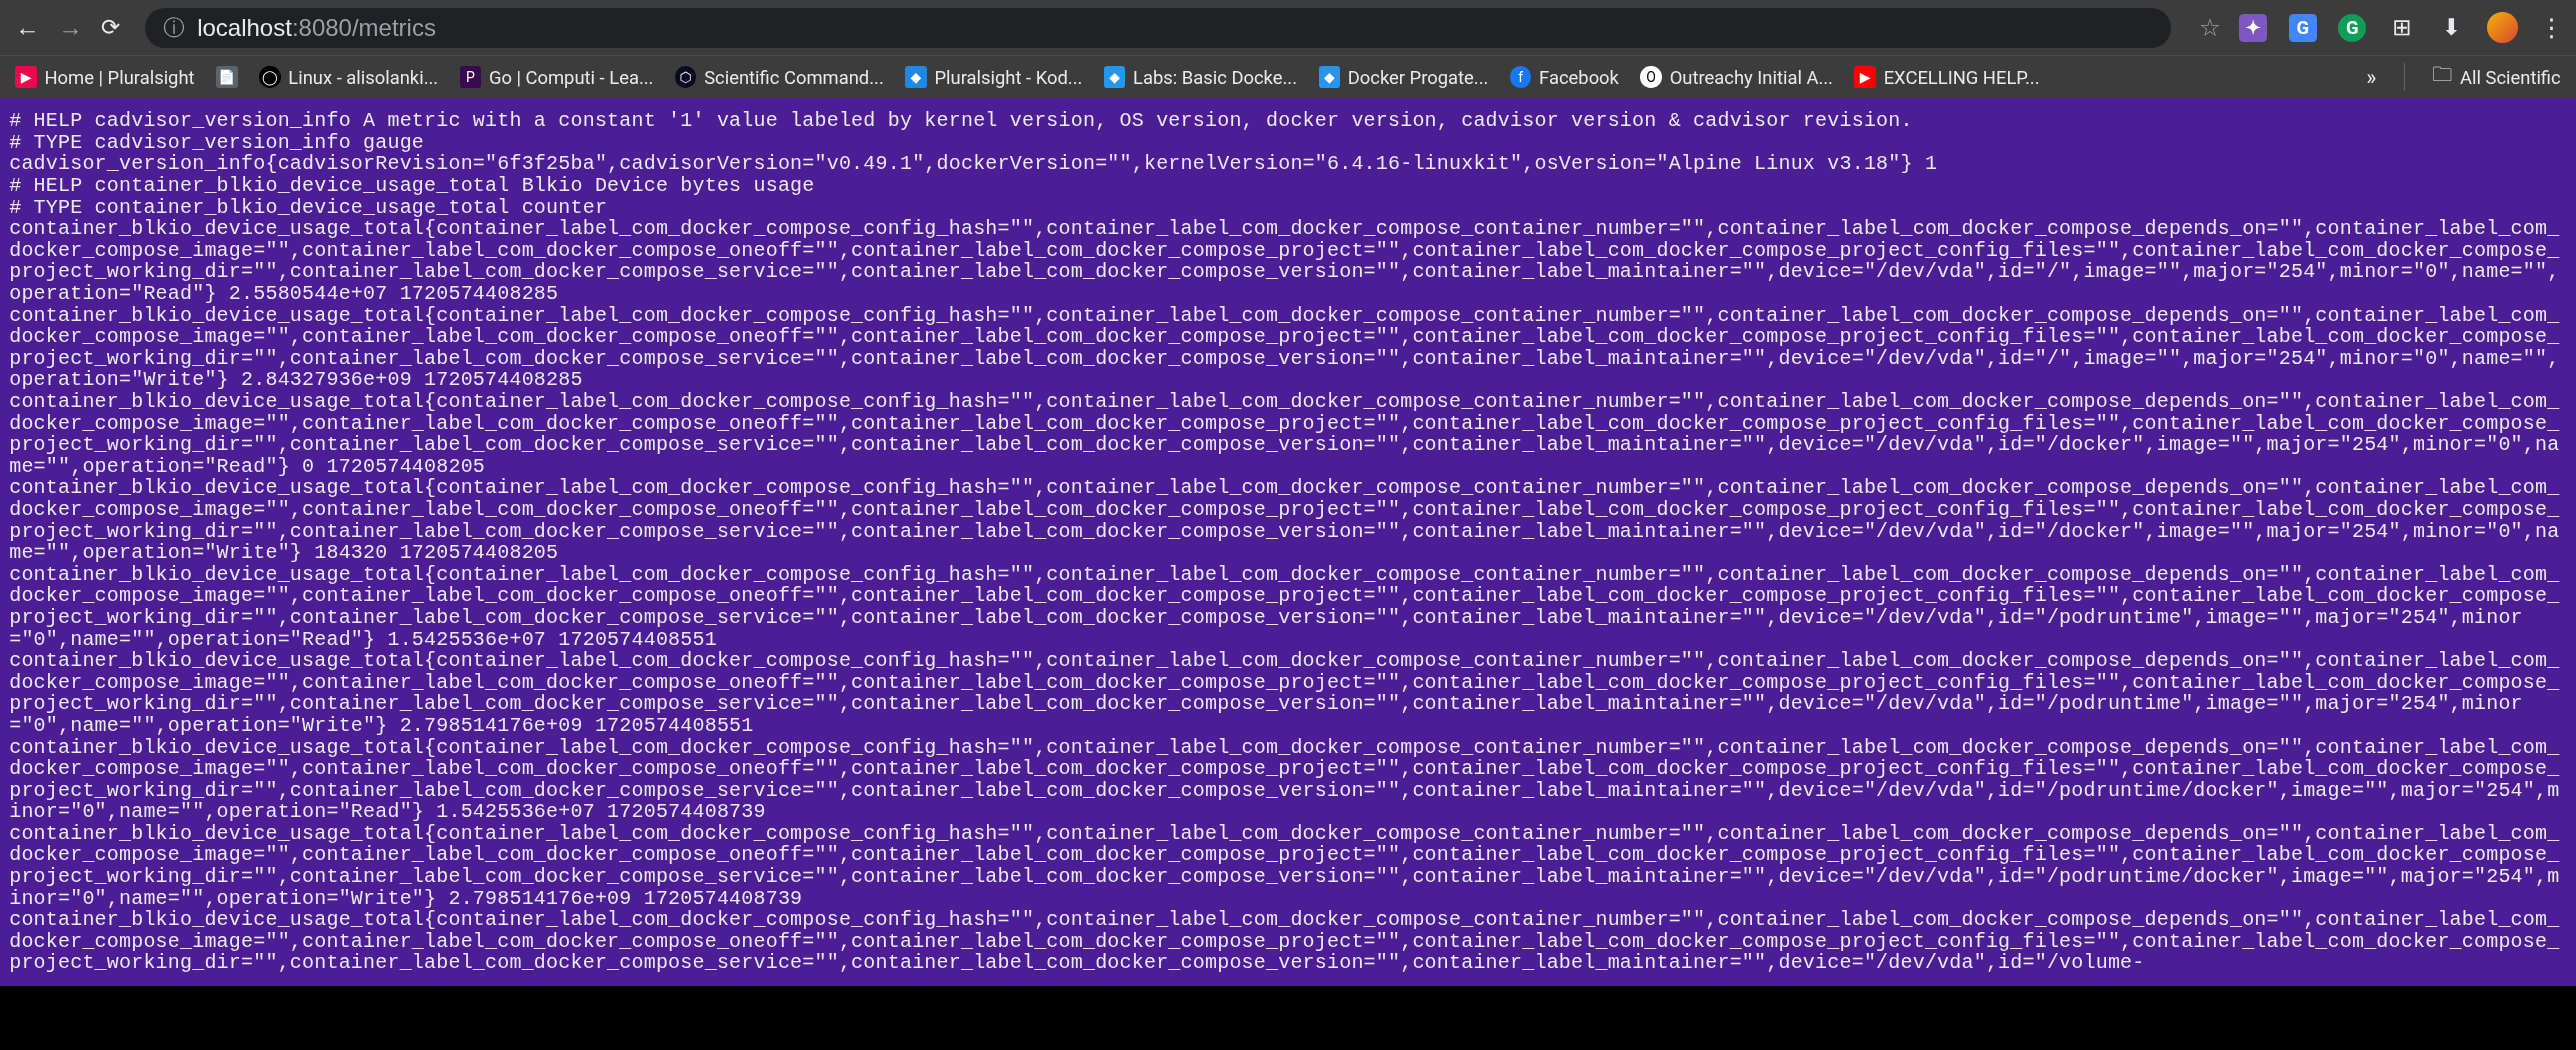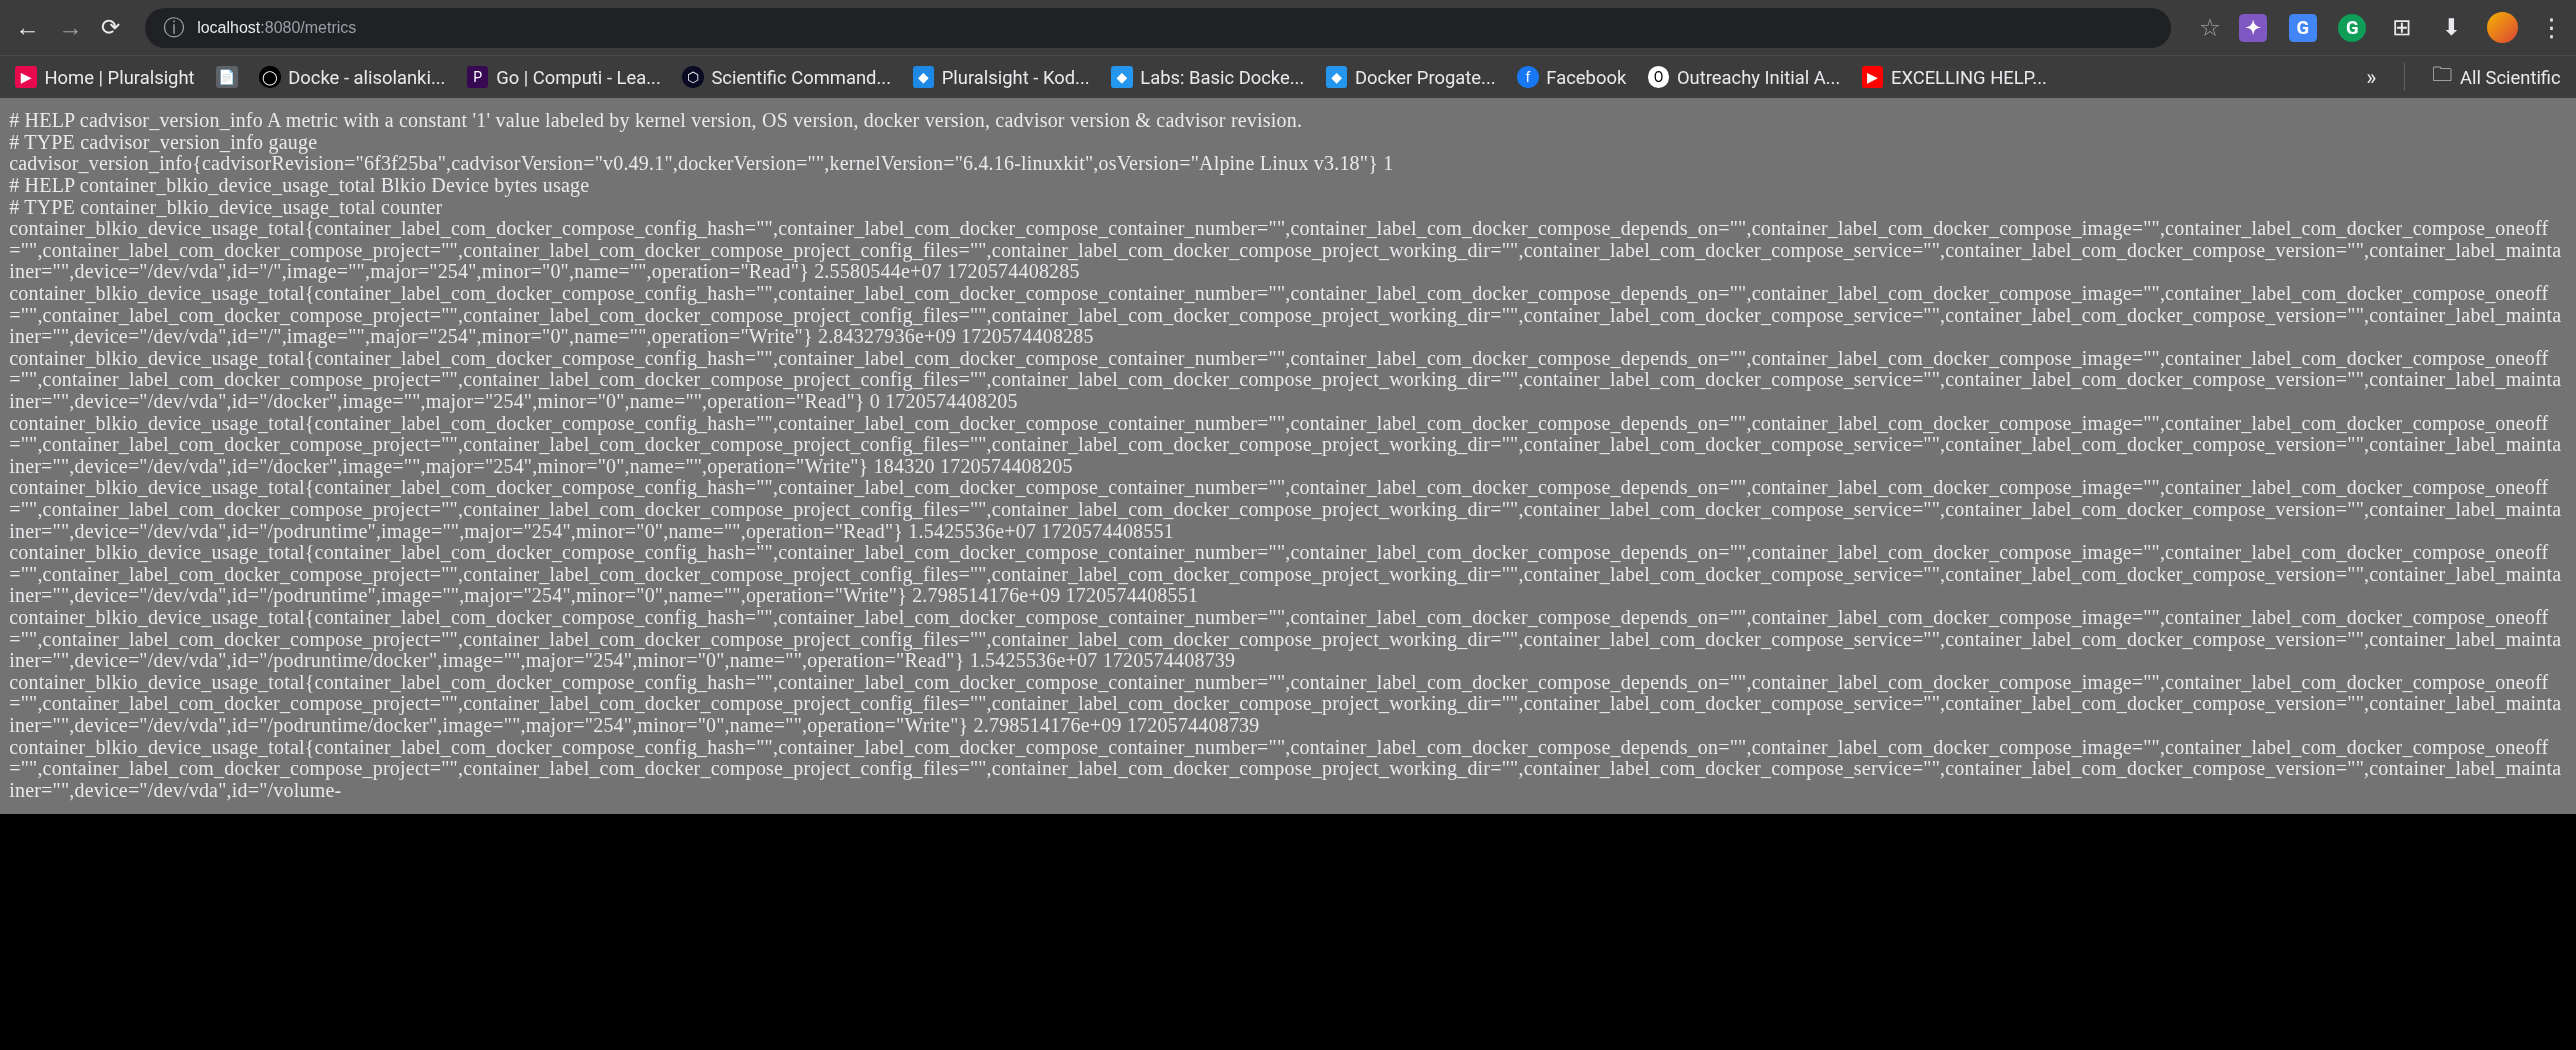--- a/index.html
+++ b/index.html
@@ -54,21 +54,21 @@
       margin-right: 15.3px;
     }
     .info-icon {
       color: #9aa0a6;
       font-size: 21.5px;
       display: flex;
       align-items: center;
     }
     .url-text {
       color: #9aa0a6;
-      font-size: 16px;
+      font-size: 24px;
       font-family: -apple-system, sans-serif;
       text-align: right;
     }
     .url-host {
       color: #e8eaed;
     }
     .right-icons {
       display: flex;
       align-items: center;
       gap: 21.5px;
@@ -169,23 +169,23 @@
       gap: 7.7px;
       color: #e8eaed;
       font-size: 18.4px;
       cursor: pointer;
     }
     .folder-icon {
       color: #e8eaed;
       font-size: 20px;
     }
     .content {
-      background: #737373;
-      color: #e8eaed;
-      font-family: Liberation Serif, serif;
+      background: #4c1d95;
+      color: #e8eaed;
+      font-family: Liberation Mono, monospace;
       font-size: 20px;
       line-height: 1.08;
       padding: 12.3px 9.2px;
       white-space: pre-wrap;
       word-break: break-all;
       letter-spacing: 0.01em;
     }
   </style>
 </head>
 <body>
@@ -218,21 +218,21 @@
   <div id="bookmarks-container" style="display:flex; gap:21.5px; align-items:center;">
       <div class="bookmark-item">
         <div class="bookmark-icon bm-pluralsight">▶</div>
         <span>Home | Pluralsight</span>
       </div>
       <div class="bookmark-item">
         <div class="bookmark-icon bm-file">📄</div>
       </div>
       <div class="bookmark-item">
         <div class="bookmark-icon bm-github">◯</div>
-        <span>Docke - alisolanki...</span>
+        <span>Linux - alisolanki...</span>
       </div>
       <div class="bookmark-item">
         <div class="bookmark-icon bm-progate">P</div>
         <span>Go | Computi - Lea...</span>
       </div>
       <div class="bookmark-item">
         <div class="bookmark-icon bm-scientific">⬡</div>
         <span>Scientific Command...</span>
       </div>
       <div class="bookmark-item">

